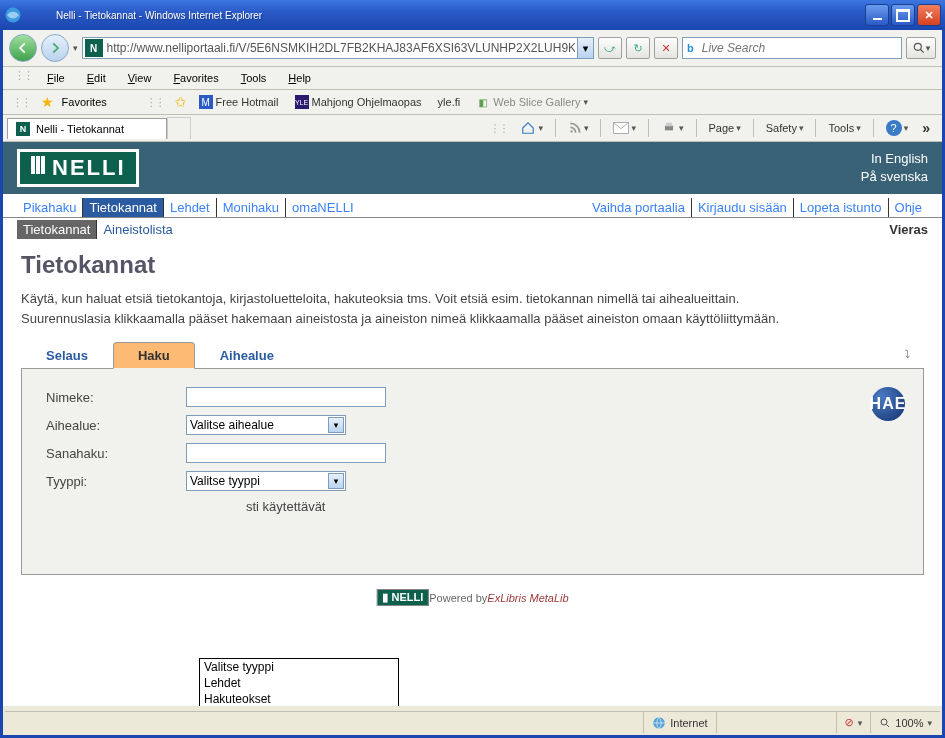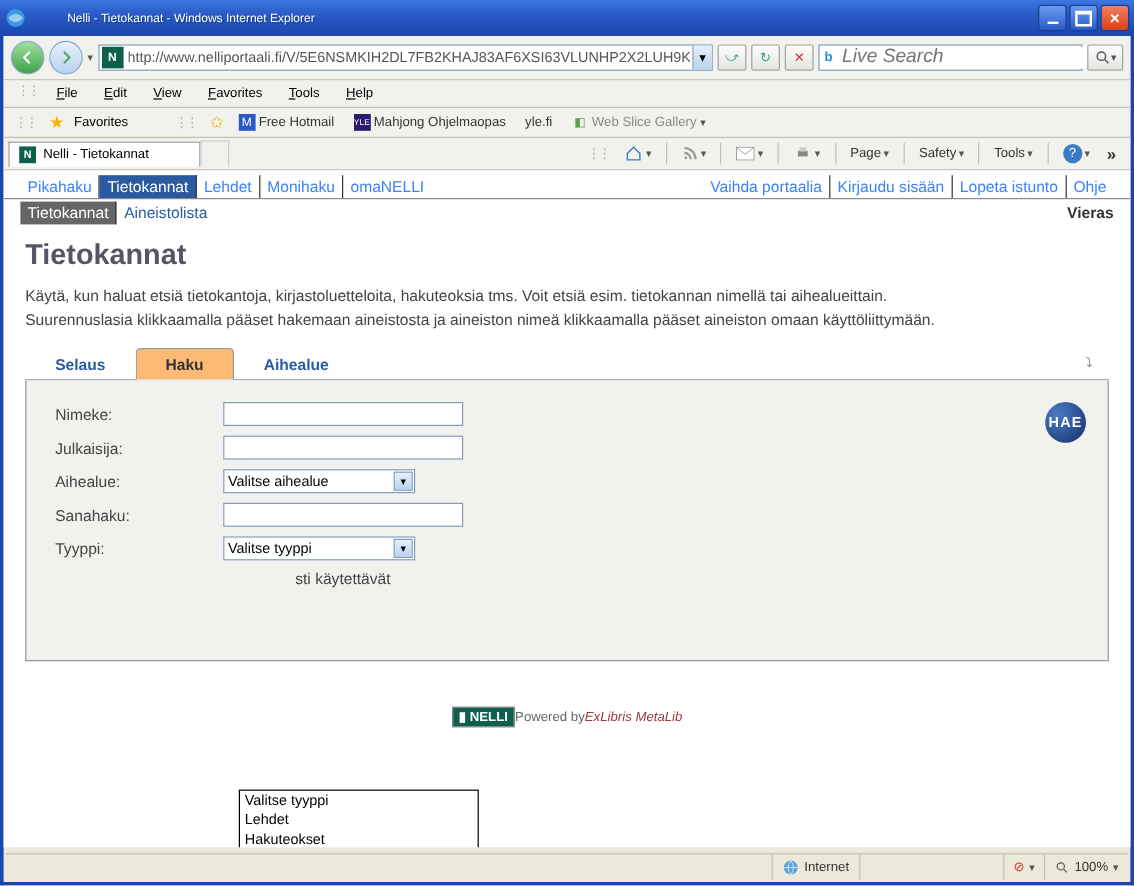--- a/index.html
+++ b/index.html
@@ -21,21 +21,21 @@
   .ie-toolbar { background:#f1f1ee; border-bottom:1px solid #c1bfb3; padding:4px 6px; display:flex; align-items:center; gap:4px; }
   .nav-btn { width:28px;height:28px;border-radius:14px;border:1px solid #8aa8c9;display:flex;align-items:center;justify-content:center;background:linear-gradient(#e6f0fb,#b9d3ef);}
   .nav-btn.back{background:linear-gradient(#9fdfa0,#3ea24a);}
   .nav-btn svg{width:14px;height:14px;}
   .addr-wrap{flex:1;display:flex;align-items:center;border:1px solid #7f9db9;background:#fff;height:22px;}
   .addr-icon{width:18px;height:18px;margin:0 2px;display:flex;align-items:center;justify-content:center;background:#0c604c;color:#fff;font-weight:bold;font-size:10px;}
   .addr-input{flex:1;border:none;outline:none;font-size:12px;color:#555;padding:0 2px;}
   .addr-drop{width:16px;height:20px;border-left:1px solid #7f9db9;display:flex;align-items:center;justify-content:center;background:linear-gradient(#e6f0fb,#b9d3ef);}
   .sq-btn{width:24px;height:22px;border:1px solid #a0a0a0;background:linear-gradient(#fdfdfd,#e4e4e0);display:flex;align-items:center;justify-content:center;border-radius:2px;}
   .search-wrap{display:flex;align-items:center;border:1px solid #7f9db9;background:#fff;height:22px;width:220px;}
-  .search-input{flex:1;border:none;outline:none;font-size:16px;color:#888;padding:0 4px;font-style:italic;}
+  .search-input{flex:1;border:none;outline:none;font-size:12px;color:#888;padding:0 4px;font-style:italic;}
   .mag-btn{width:30px;height:22px;border:1px solid #a0a0a0;background:linear-gradient(#fdfdfd,#e4e4e0);border-radius:2px;display:flex;align-items:center;justify-content:center;}
 
   
   .menubar{background:#f1f1ee;padding:2px 8px;display:flex;gap:2px;border-bottom:1px solid #c1bfb3;}
   .menubar .menu{padding:3px 10px;cursor:default;}
   .menubar .menu:first-letter{text-decoration:underline;}
 
   
   .linksbar{background:#f1f1ee;padding:3px 6px;display:flex;align-items:center;gap:8px;border-bottom:1px solid #c1bfb3;}
   .fav-star{color:#f5b400;font-size:14px;}
@@ -80,21 +80,21 @@
   .tab-arrow{position:absolute;right:14px;top:6px;color:#777;}
 
   .form-panel{background:#f1f1ee;border:1px solid #999;border-top:none;padding:18px 24px 60px;position:relative;min-height:180px;}
   .form-row{display:flex;align-items:center;margin-bottom:8px;}
   .form-row label{width:140px;font-size:13px;color:#444;}
   .form-row input[type=text]{width:200px;border:1px solid #7f9db9;height:20px;padding:0 3px;font-size:12px;}
   .form-row .sel{width:160px;border:1px solid #7f9db9;height:20px;background:#fff;display:flex;align-items:center;padding:0 3px;font-size:12px;position:relative;}
   .sel .sel-btn{position:absolute;right:1px;top:1px;width:16px;height:16px;background:linear-gradient(#e6f0fb,#b9d3ef);border:1px solid #7f9db9;display:flex;align-items:center;justify-content:center;font-size:9px;}
   .hint-text{font-size:13px;color:#444;margin-left:170px;}
 
-  .hae-btn{position:absolute;right:18px;top:18px;width:34px;height:34px;border-radius:17px;background:radial-gradient(circle at 30% 30%, #4a7bc5, #14306a);color:#fff;font-size:12px;font-weight:bold;display:flex;align-items:center;justify-content:center;letter-spacing:1px;border:none;cursor:pointer;}
+  .hae-btn{position:absolute;right:18px;top:18px;width:34px;height:34px;border-radius:17px;background:radial-gradient(circle at 30% 30%, #4a7bc5, #14306a);color:#fff;font-size:16px;font-weight:bold;display:flex;align-items:center;justify-content:center;letter-spacing:1px;border:none;cursor:pointer;}
 
   
   .dropdown-open{position:absolute;left:196px;top:516px;width:200px;border:1px solid #000;background:#fff;font-size:12px;z-index:50;}
   .dropdown-open .opt{padding:1px 4px;cursor:default;}
 
   .footer-logo{position:absolute;left:50%;transform:translateX(-50%);bottom:100px;font-size:11px;color:#666;display:flex;align-items:center;gap:0;z-index:1;}
   .footer-logo .mini{background:#0c604c;color:#fff;padding:1px 5px;font-weight:bold;border:1px solid #888;}
 
   
   .statusbar{position:absolute;left:2px;right:2px;bottom:2px;height:22px;background:#ece9d8;border-top:1px solid #c1bfb3;display:flex;align-items:center;font-size:11px;color:#333;}
@@ -253,20 +253,36 @@
     <span class="cmd-item">
           <span style="background:#3a7bc8;color:#fff;border-radius:8px;width:16px;height:16px;display:inline-flex;align-items:center;justify-content:center;">?</span>
           <span class="chevr">▾</span>
         </span>
     <span style="font-size:14px;font-weight:bold;margin-left:4px;">»</span>
   </div>
 </div>
 
 <div class="page">
 
+  <div class="nelli-header">
+    <div class="nelli-logo">
+      <span class="nelli-logo-icon">
+        <svg width="16" height="20" viewBox="0 0 16 20">
+              <rect x="1" y="1" width="4" height="18" fill="#fff"></rect>
+              <rect x="6" y="1" width="4" height="18" fill="#fff"></rect>
+              <rect x="11" y="1" width="4" height="18" fill="#fff"></rect>
+            </svg>
+      </span>
+      <span>NELLI</span>
+    </div>
+    <div class="nelli-langs">
+      <span>In English</span>
+      <span>På svenska</span>
+    </div>
+  </div>
 
   <div class="main-nav">
     <span class="nv">Pikahaku</span>
     <span class="nv active">Tietokannat</span>
     <span class="nv">Lehdet</span>
     <span class="nv">Monihaku</span>
     <span class="nv" style="border-right:none;">omaNELLI</span>
     <div class="right">
       <span class="nv">Vaihda portaalia</span>
       <span class="nv">Kirjaudu sisään</span>
@@ -293,24 +309,20 @@
     </div>
 
     <div class="form-panel">
       <button class="hae-btn">HAE</button>
 
       <div class="form-row">
         <label>Nimeke:</label>
         <input type="text" style="">
       </div>
       <div class="form-row">
-        <label>Julkaisija:</label>
-        <input type="text" style="">
-      </div>
-      <div class="form-row">
         <label>Aihealue:</label>
         <div class="sel">
           <span>Valitse aihealue</span>
           <span class="sel-btn">▾</span>
         </div>
       </div>
       <div class="form-row">
         <label>Sanahaku:</label>
         <input type="text" style="">
       </div>

